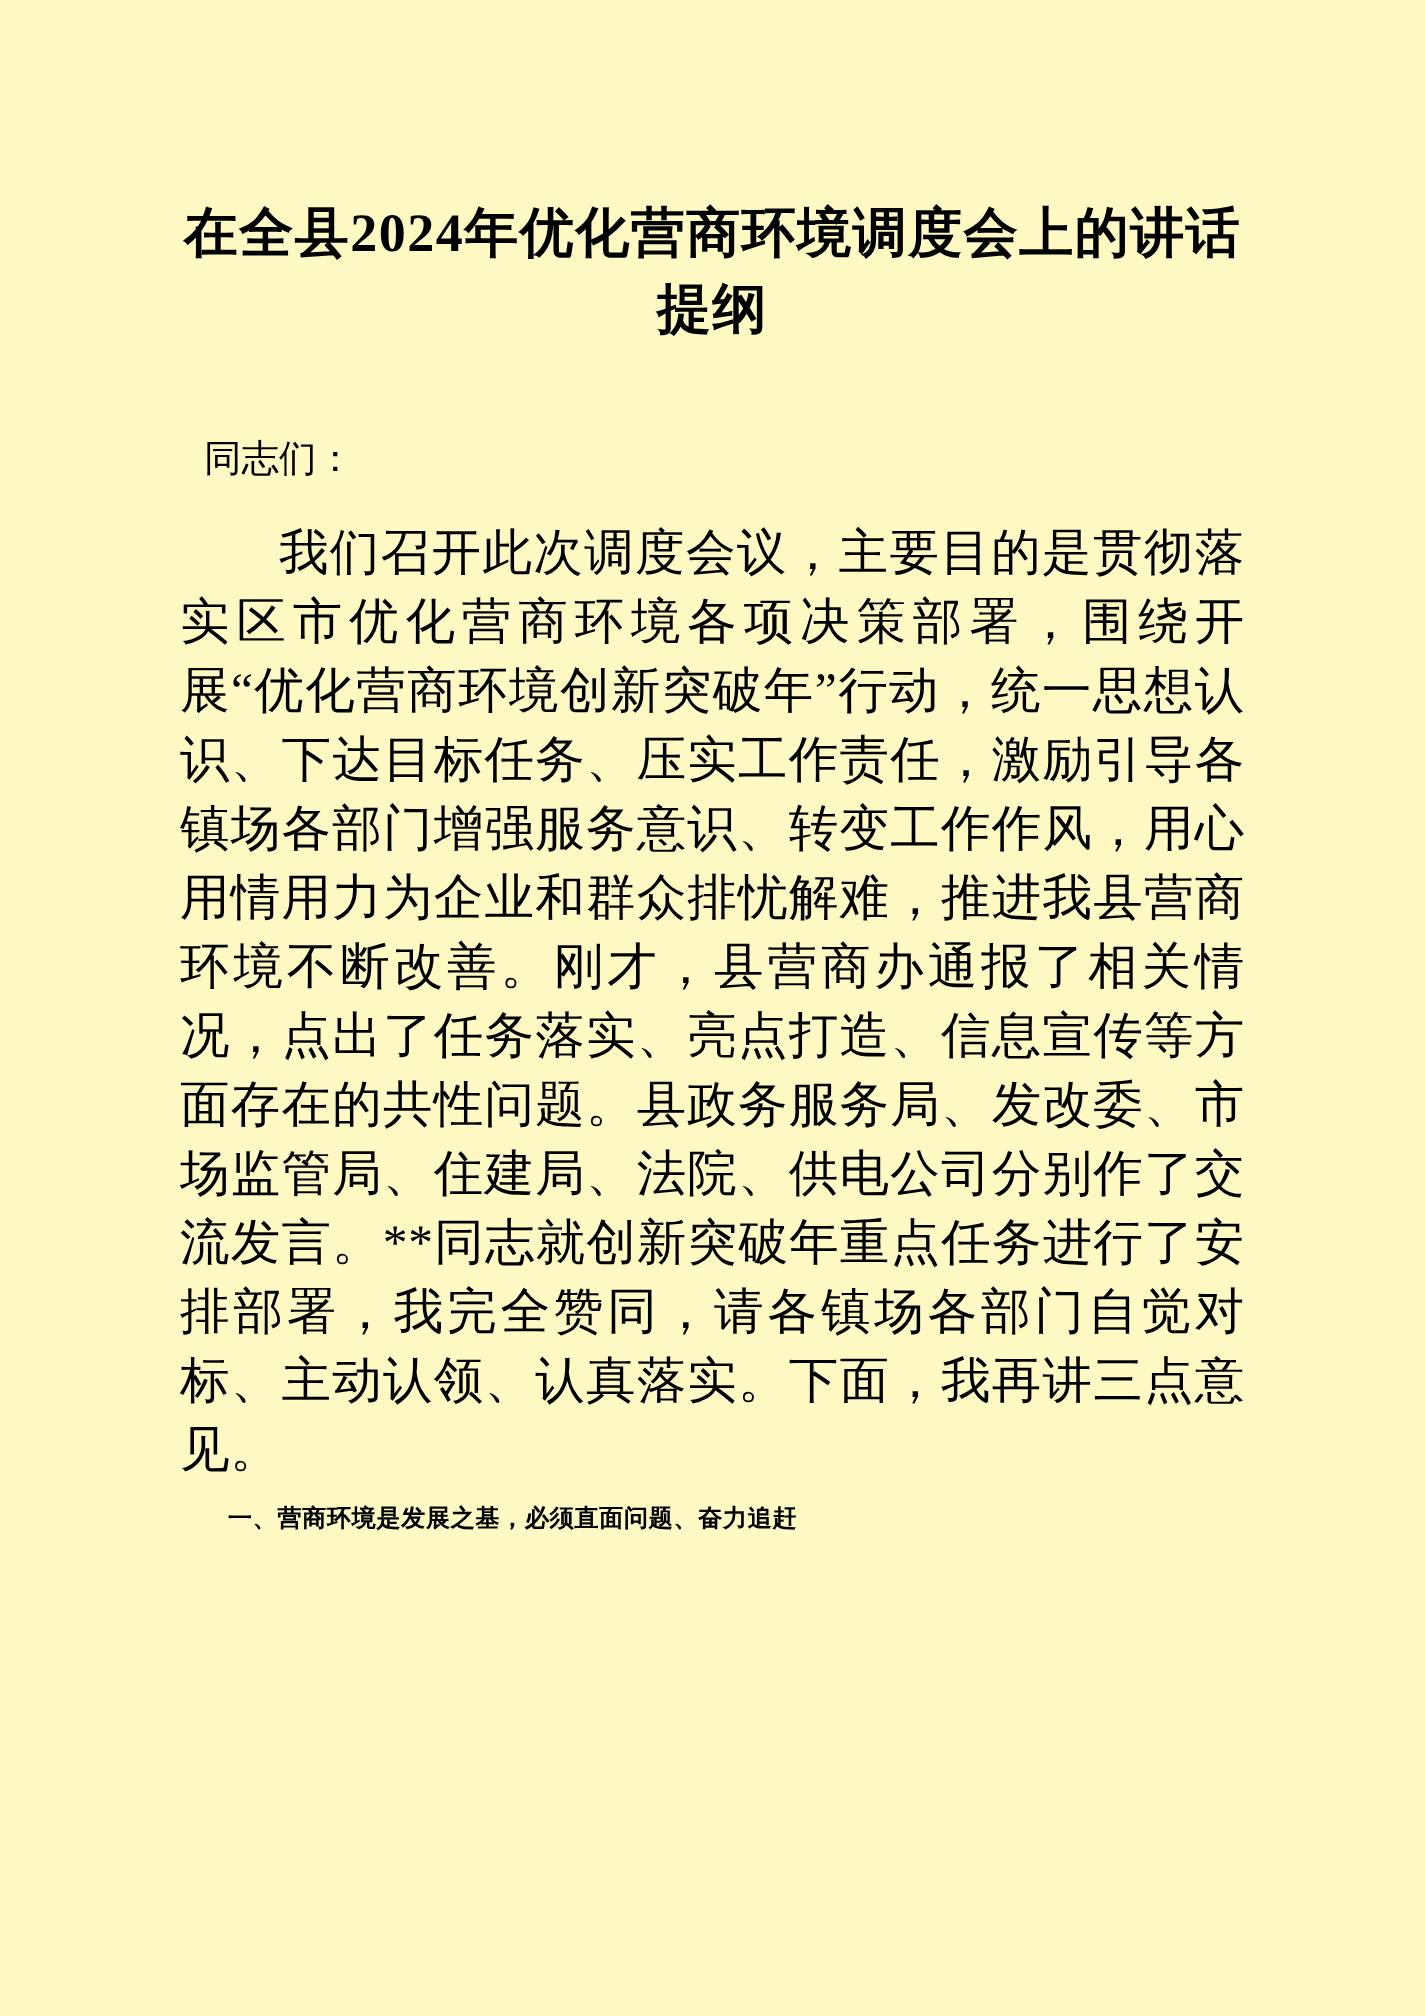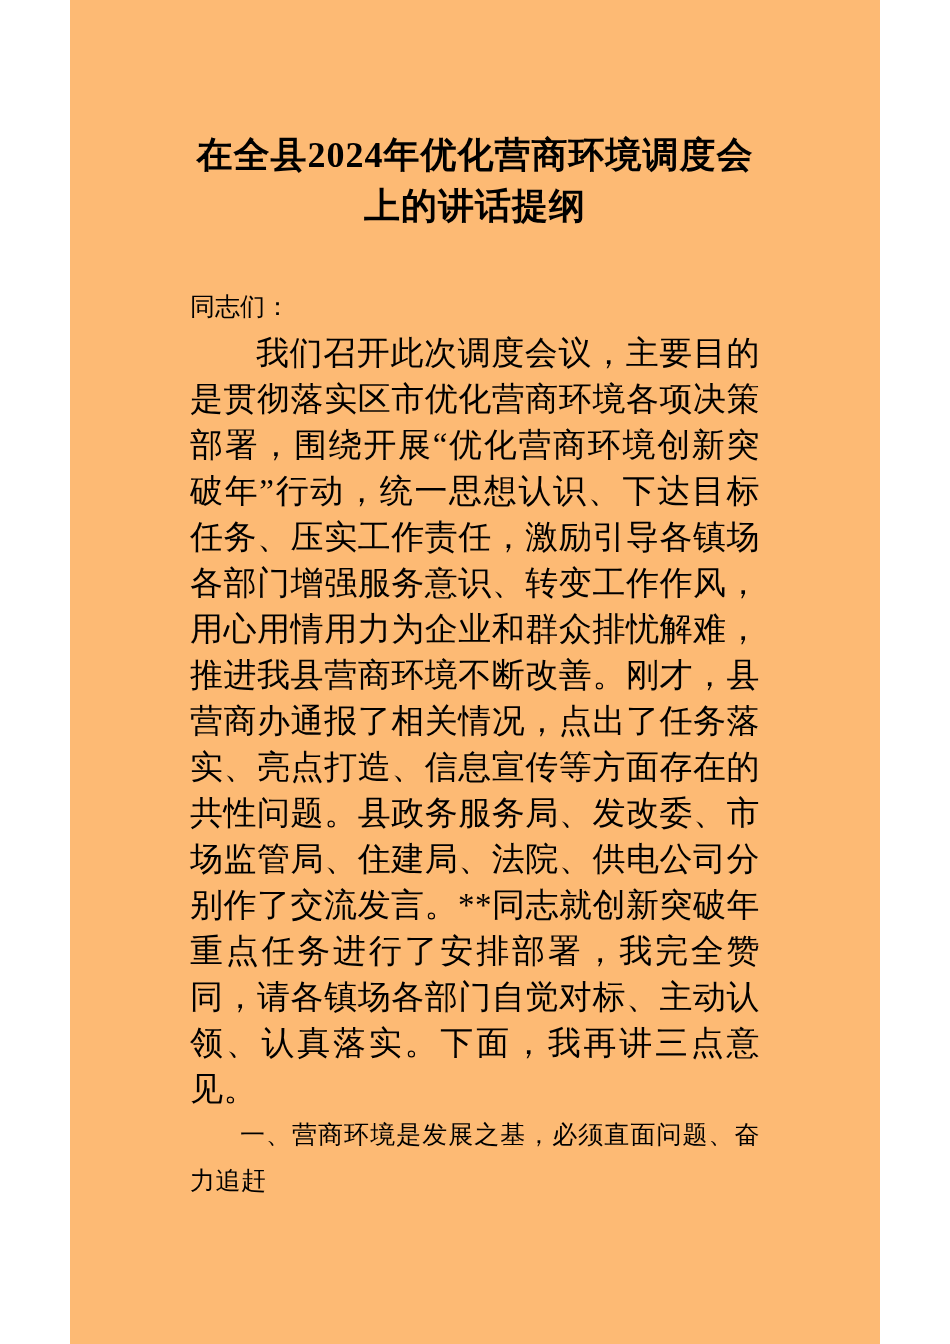--- a/index.html
+++ b/index.html
@@ -2,57 +2,57 @@
 <html><head>
 <meta charset="utf-8">
 <style>
   html, body {
     margin: 0;
     padding: 0;
     background: #ffffff;
   }
   .page {
     position: relative;
-    width: 810px;
+    width: 950px;
     height: 1344px;
     margin: 0 auto;
-    background: #fdba74;
+    background: #fef9c3;
     box-sizing: border-box;
     padding: 130px 120px 0 120px;
     font-family: "Liberation Serif", "DejaVu Serif", serif;
     color: #000000;
     overflow: hidden;
   }
   .doc-title {
     margin: 0 0 52px 0;
     font-size: 36px;
     font-weight: bold;
     line-height: 1.42;
     text-align: center;
     letter-spacing: 1px;
   }
   .salutation {
-    margin: 0;
+    margin: 16px;
     font-size: 25px;
     line-height: 46px;
     text-align: justify;
   }
   .body-para {
     margin: 0;
     font-size: 33px;
     line-height: 46px;
     text-indent: 2em;
     text-align: justify;
     letter-spacing: 0.5px;
   }
   .section-heading {
     margin: 0;
-    font-size: 25px;
+    font-size: 16px;
     line-height: 46px;
-    font-weight: normal;
+    font-weight: bold;
     text-indent: 2em;
     text-align: justify;
     letter-spacing: 0.5px;
   }
 </style>
 </head>
 <body>
 
 <div class="page">
   <h1 class="doc-title">在全县2024年优化营商环境调度会上的讲话提纲</h1>

